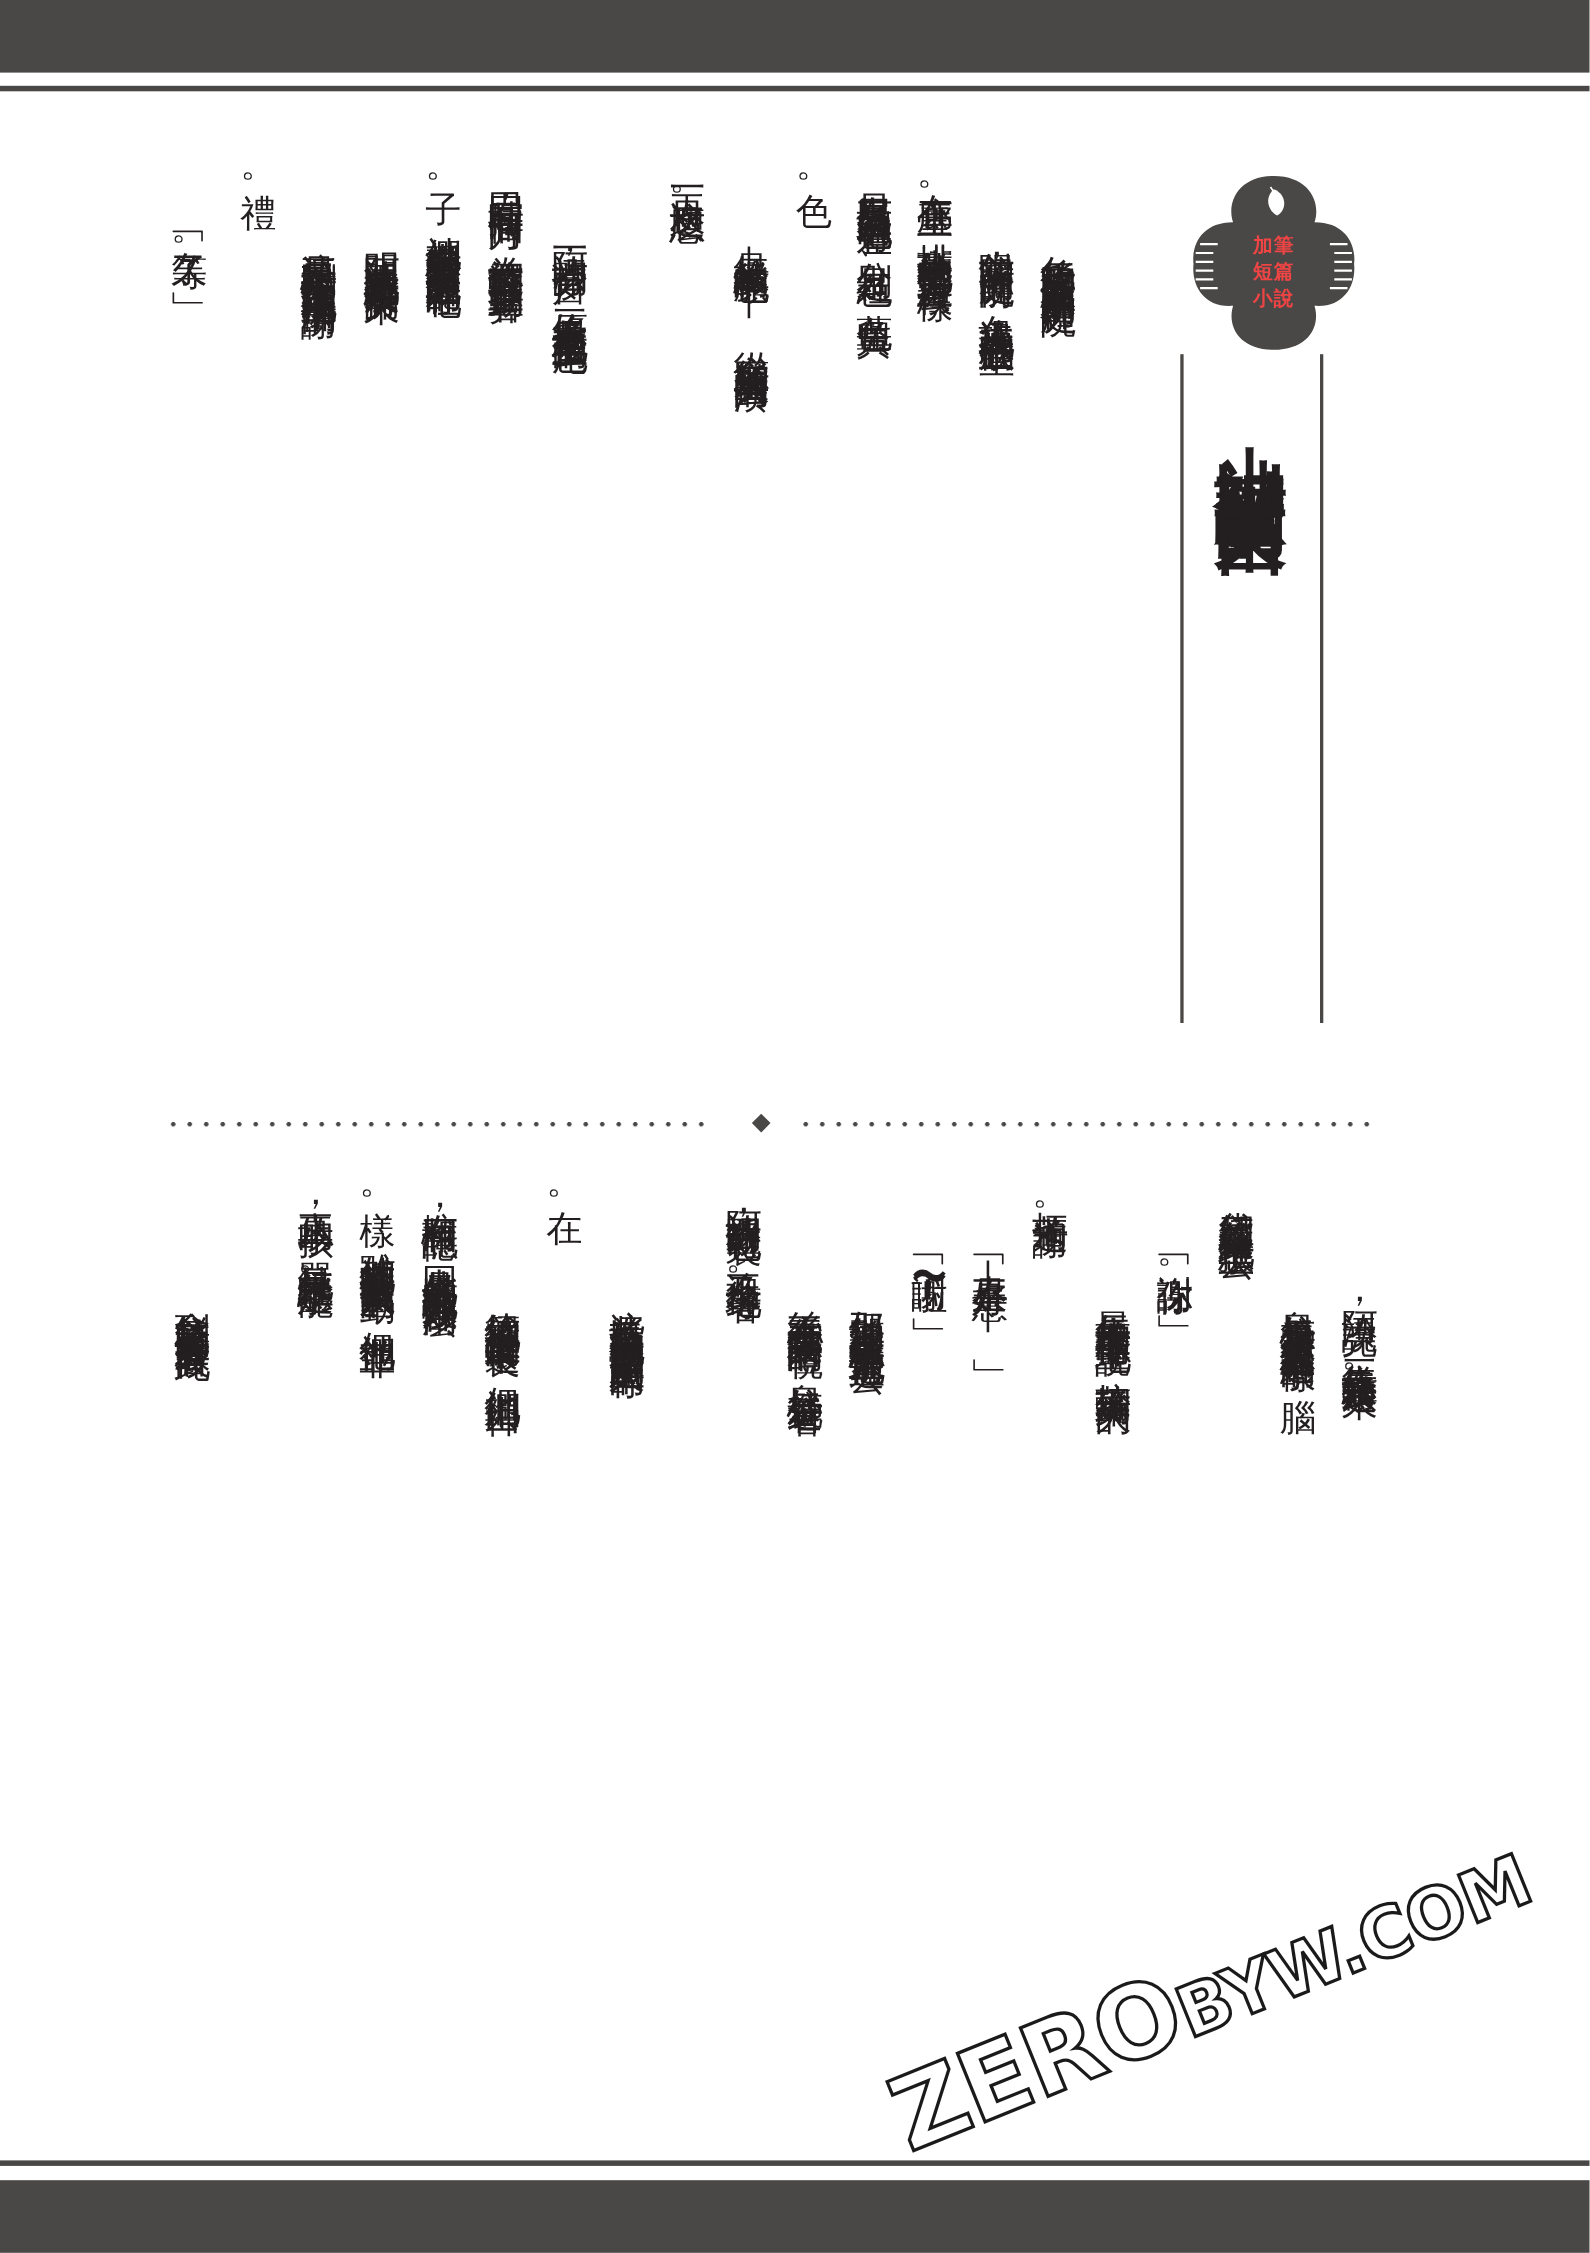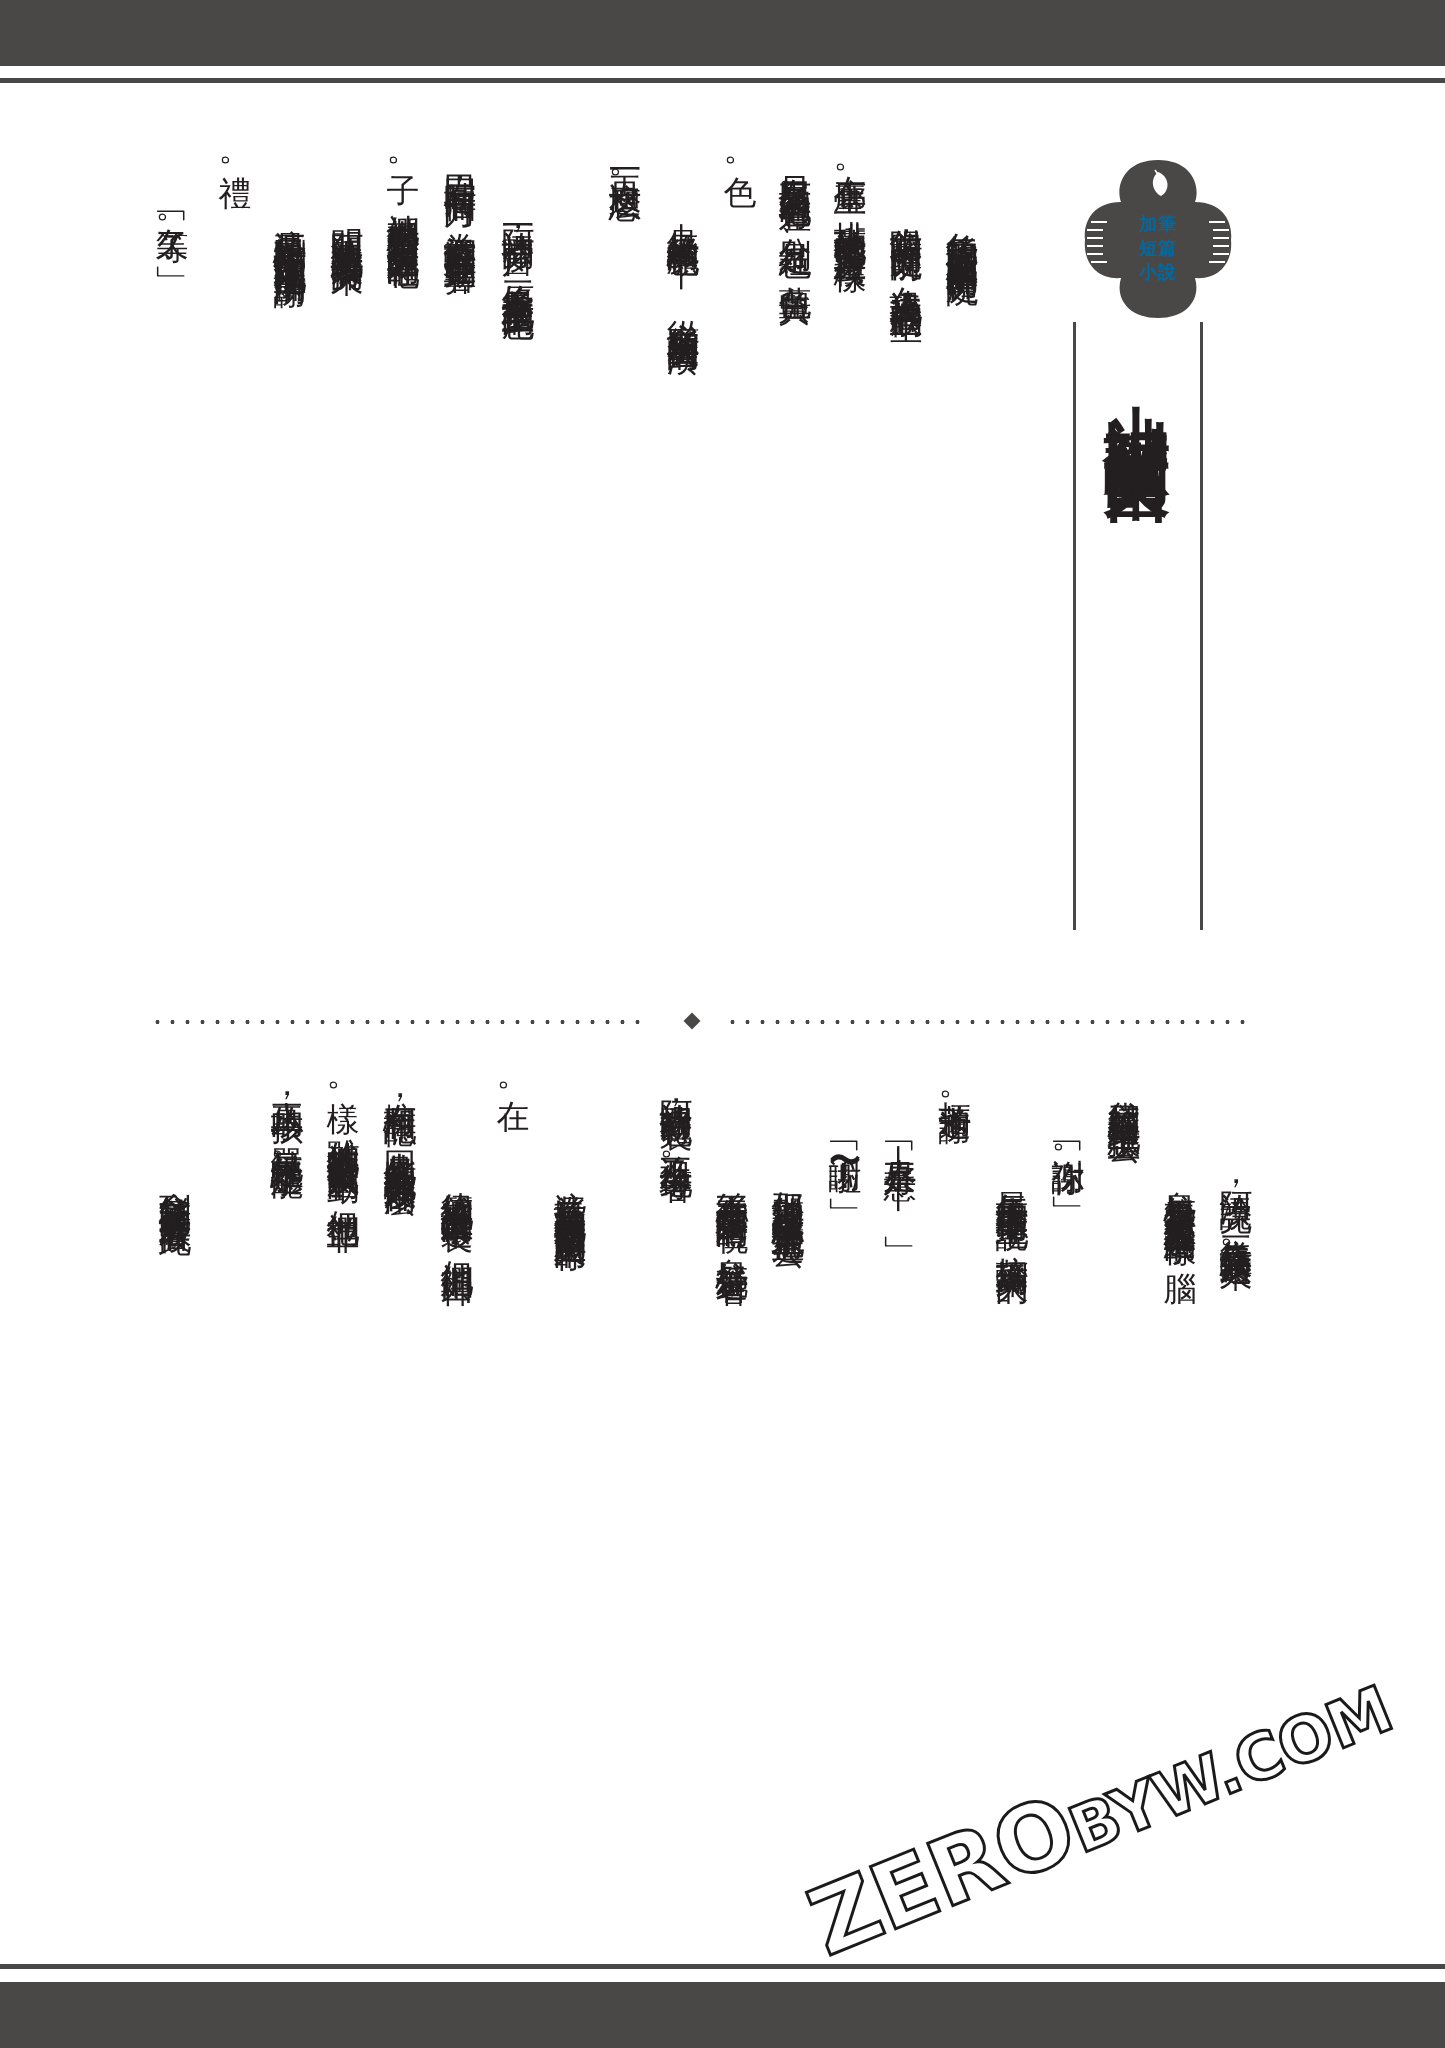--- a/index.html
+++ b/index.html
@@ -26,21 +26,21 @@
     font-family: "DejaVu Sans", "Liberation Sans", sans-serif;
     color: #231f20;
   }
 
   .badge {
     position: absolute; left: 1083px; top: 150px; width: 150px; height: 170px;
   }
   .badge svg { position: absolute; left: 0; top: 0; }
   .badge-text {
     position: absolute; left: 0; top: 62px; width: 150px; text-align: center;
-    color: #0369a1; font-size: 18px; line-height: 24px; font-weight: bold;
+    color: #ef4444; font-size: 18px; line-height: 24px; font-weight: bold;
     font-family: "DejaVu Serif", serif;
   }
   .badge-text div { letter-spacing: 1px; }
 
   .title-rule-l, .title-rule-r {
     position: absolute; top: 322px; height: 608px; width: 3px; background: #4a4846;
   }
   .title-rule-l { left: 1073px; }
   .title-rule-r { left: 1200px; }
   .title {

